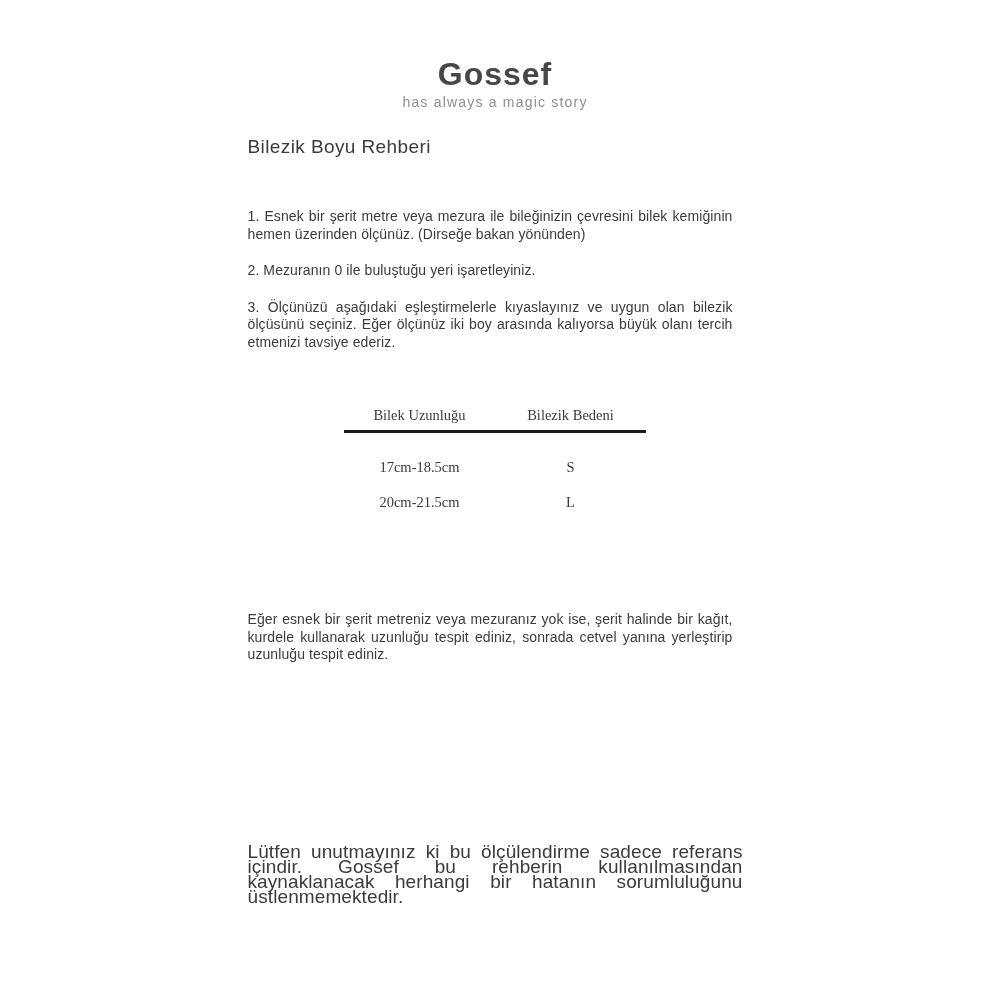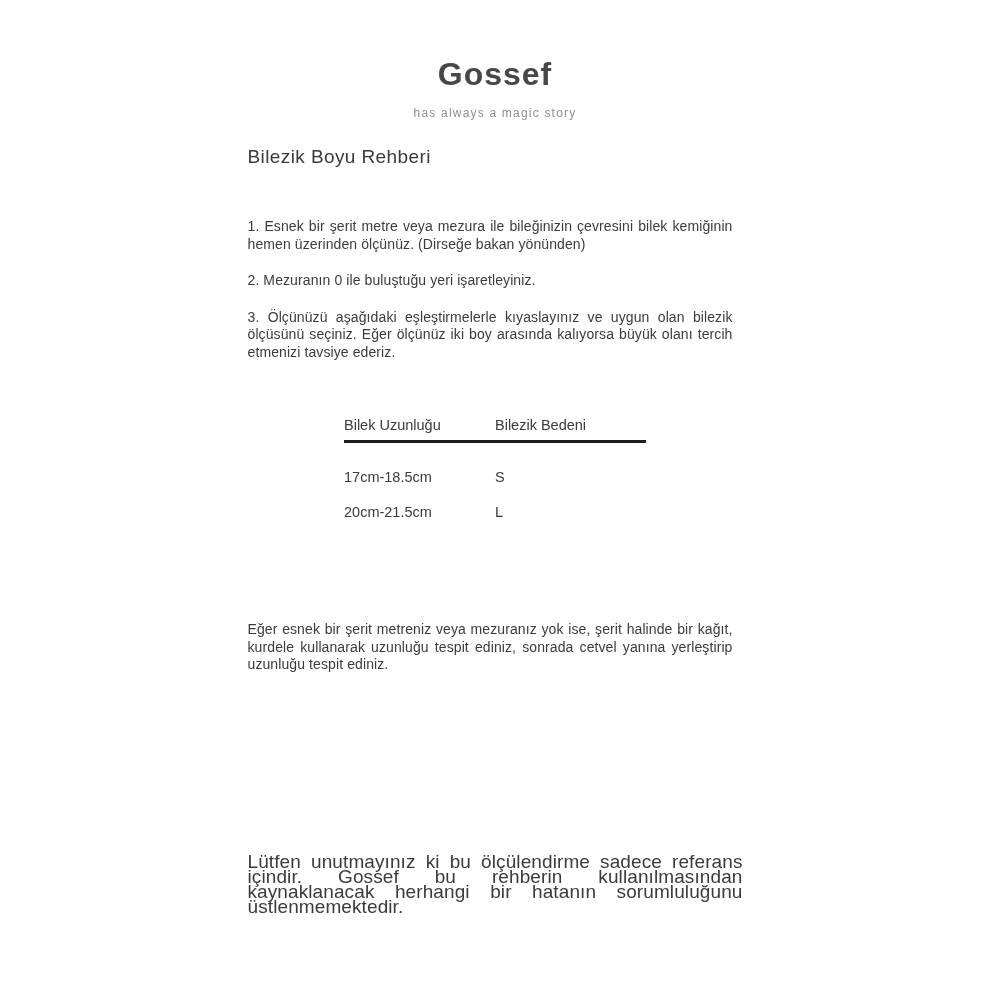--- a/index.html
+++ b/index.html
@@ -24,22 +24,22 @@
     text-align: center;
   }
   .logo {
     font-size: 32px;
     line-height: 36px;
     font-weight: 700;
     letter-spacing: 1px;
     color: #474747;
   }
   .tagline {
-    margin-top: 14px;
-    font-size: 12px;
+    margin-top: 2px;
+    font-size: 14px;
     letter-spacing: 1.2px;
     color: #8f8f8f;
   }
   .title {
     margin-top: 26px;
     text-align: left;
     font-size: 19px;
     letter-spacing: 0.4px;
     color: #3b3b3b;
   }
@@ -58,21 +58,23 @@
     width: 302px;
     margin: 56px auto 0 auto;
     font-size: 14.5px;
   }
   .t-head {
     display: flex;
     padding-bottom: 6px;
   }
   .t-cell {
     flex: 1;
+    text-align: center;
     line-height: 17px;
+    font-family: Liberation Serif, serif;
   }
   .t-divider {
     height: 3px;
     background: #1c1c1c;
   }
   .t-row {
     display: flex;
     margin-top: 18px;
   }
   .t-row.first {

